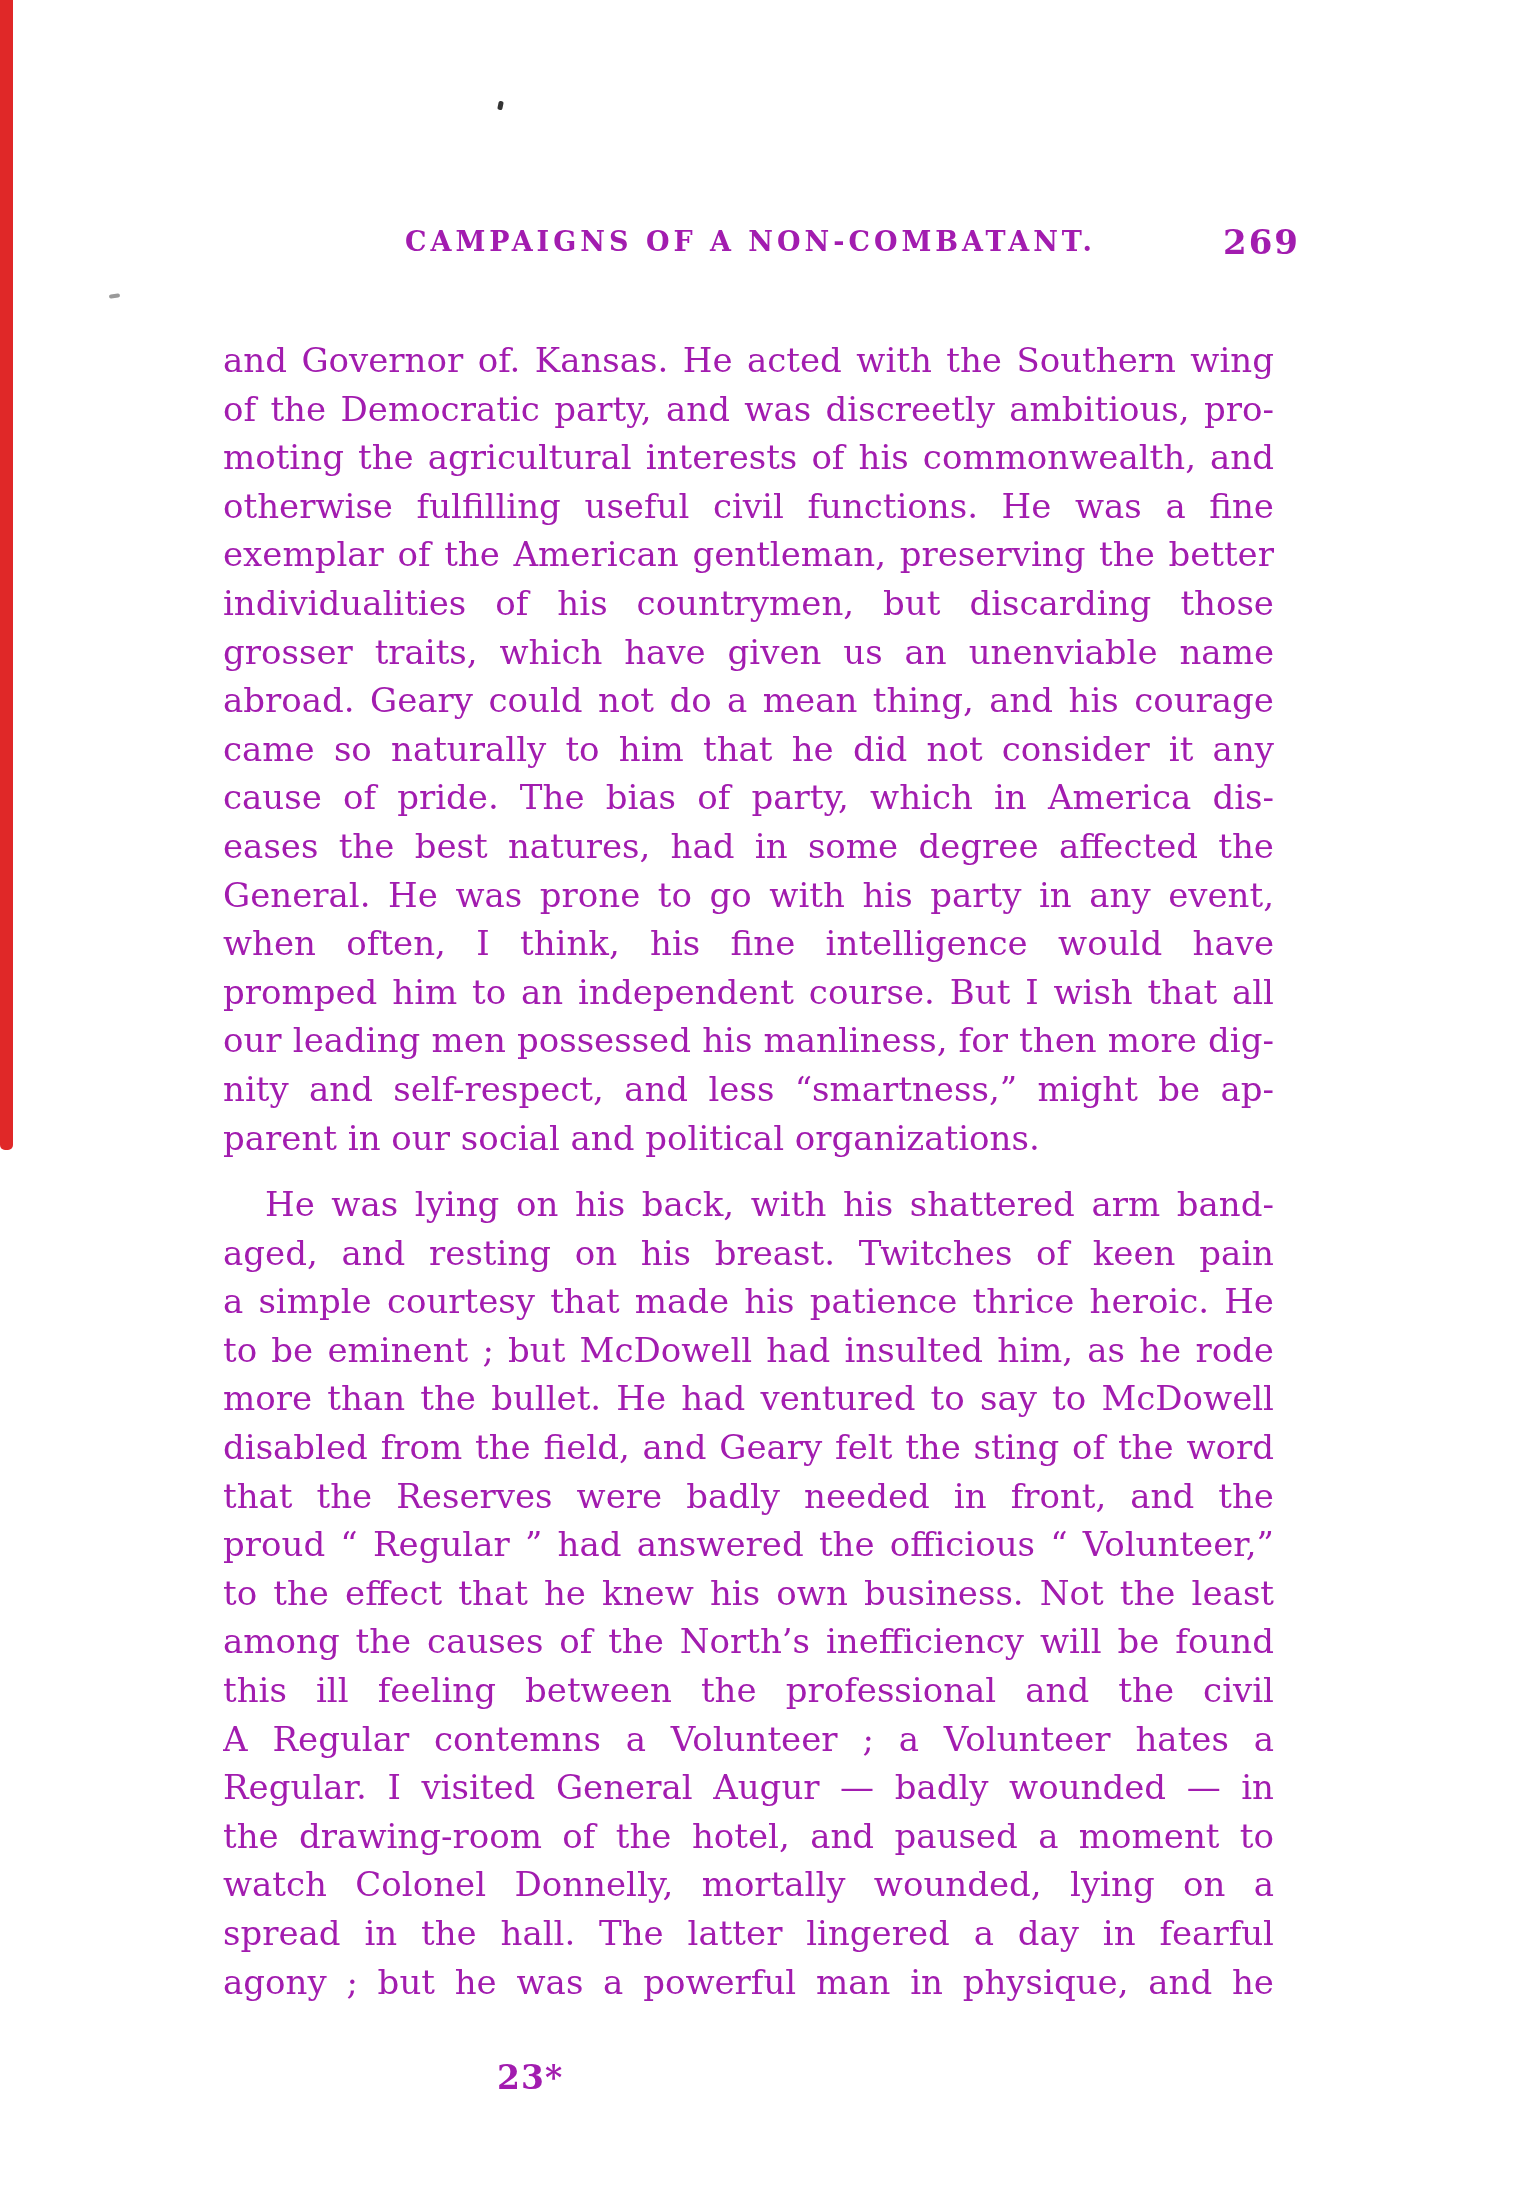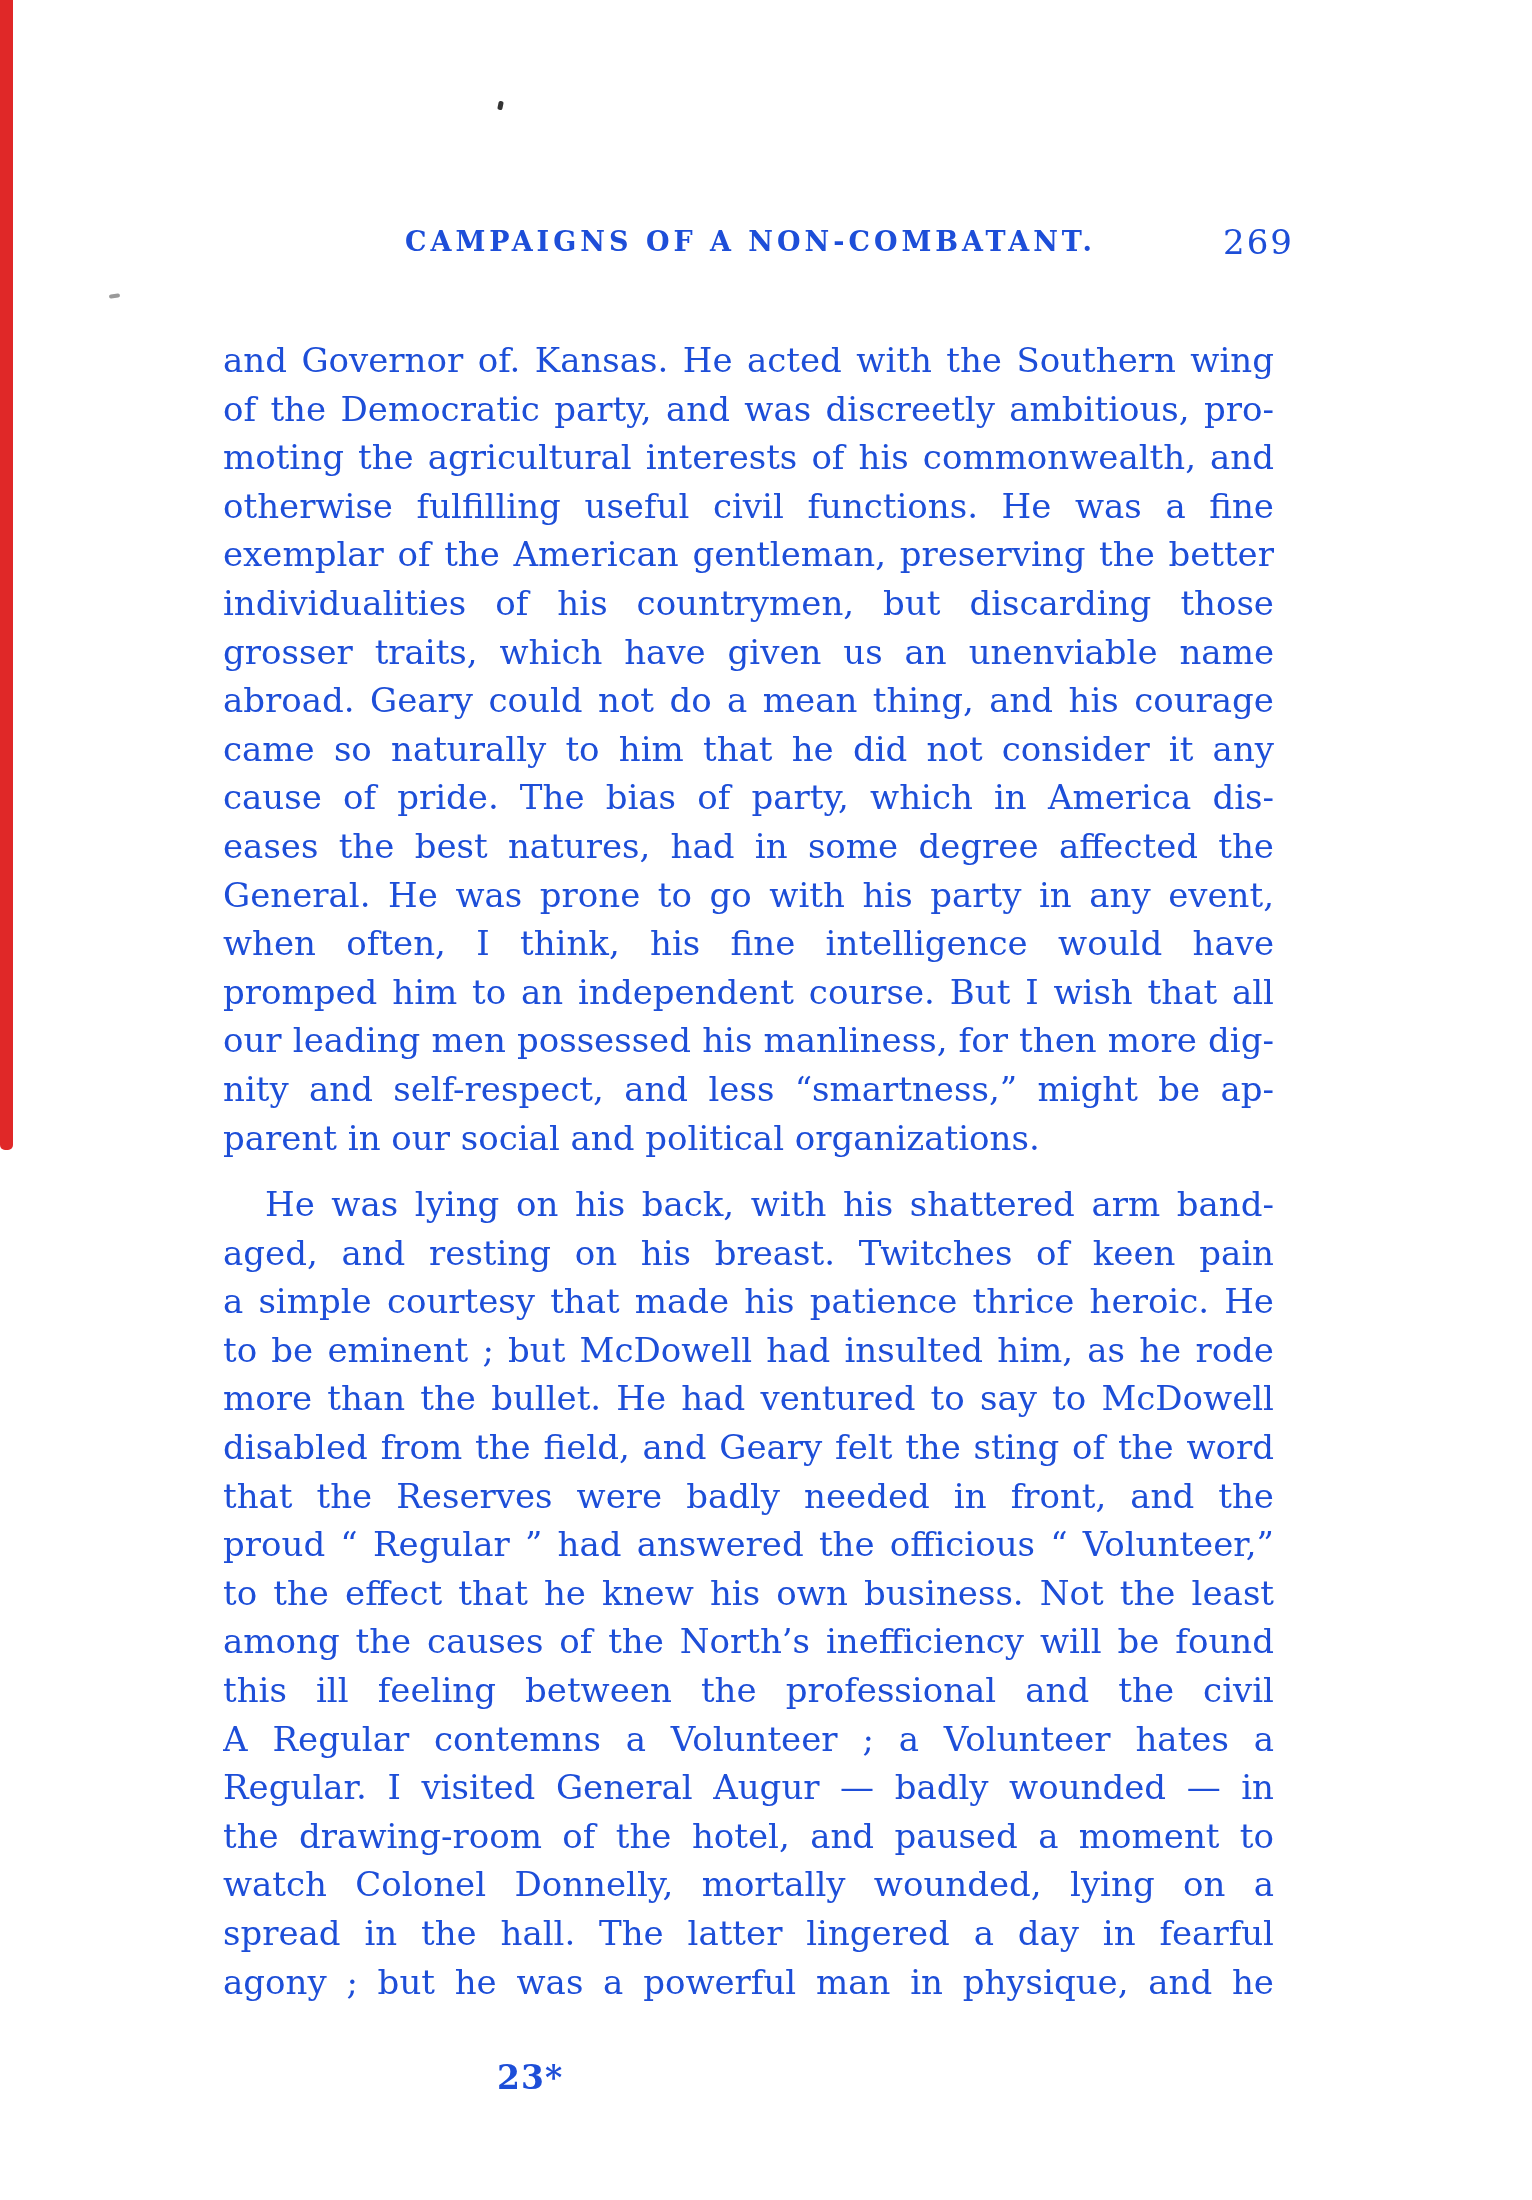--- a/index.html
+++ b/index.html
@@ -7,21 +7,21 @@
     padding: 0;
     background: #ffffff;
   }
   .page {
     position: relative;
     width: 1532px;
     height: 2200px;
     background: #ffffff;
     overflow: hidden;
     font-family: "DejaVu Serif", "Liberation Serif", serif;
-    color: #1d4ed8;
+    color: #a21caf;
   }
 
   
   .red-bar {
     position: absolute;
     left: 0;
     top: 0;
     width: 13px;
     height: 1150px;
     background: #e02828;
@@ -43,21 +43,21 @@
     font-size: 27px;
     font-weight: 700;
     letter-spacing: 4px;
     white-space: nowrap;
   }
   .page-number {
     position: absolute;
     left: 1018px;
     top: 2px;
     font-size: 34px;
-    font-weight: 400;
+    font-weight: 700;
     letter-spacing: 2px;
   }
 
   
   .body-text {
     position: absolute;
     left: 205px;
     top: 318px;
     width: 1087px;
     font-size: 34px;

